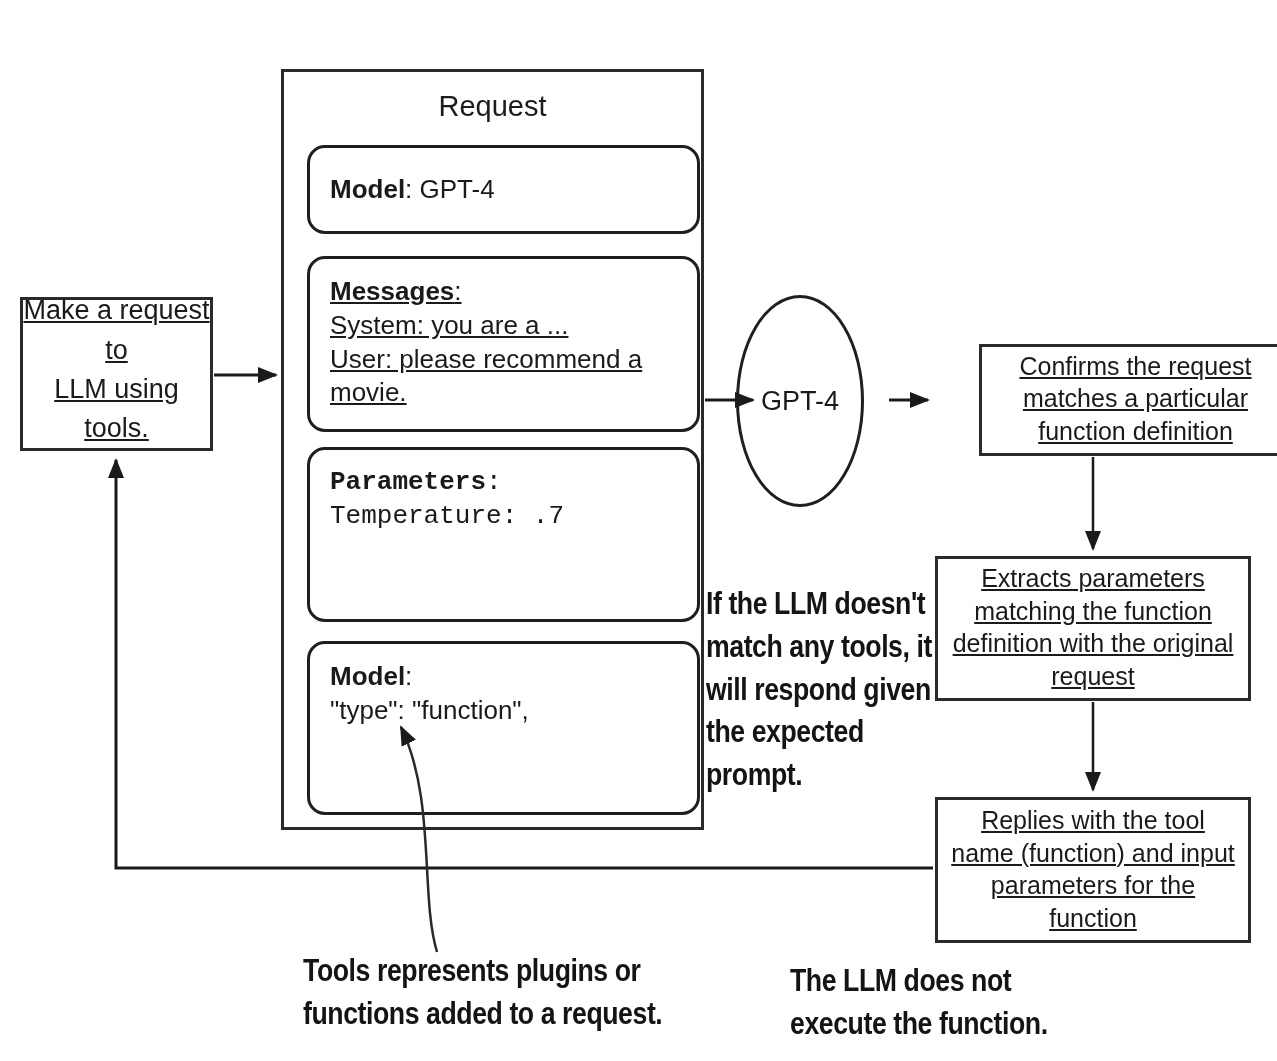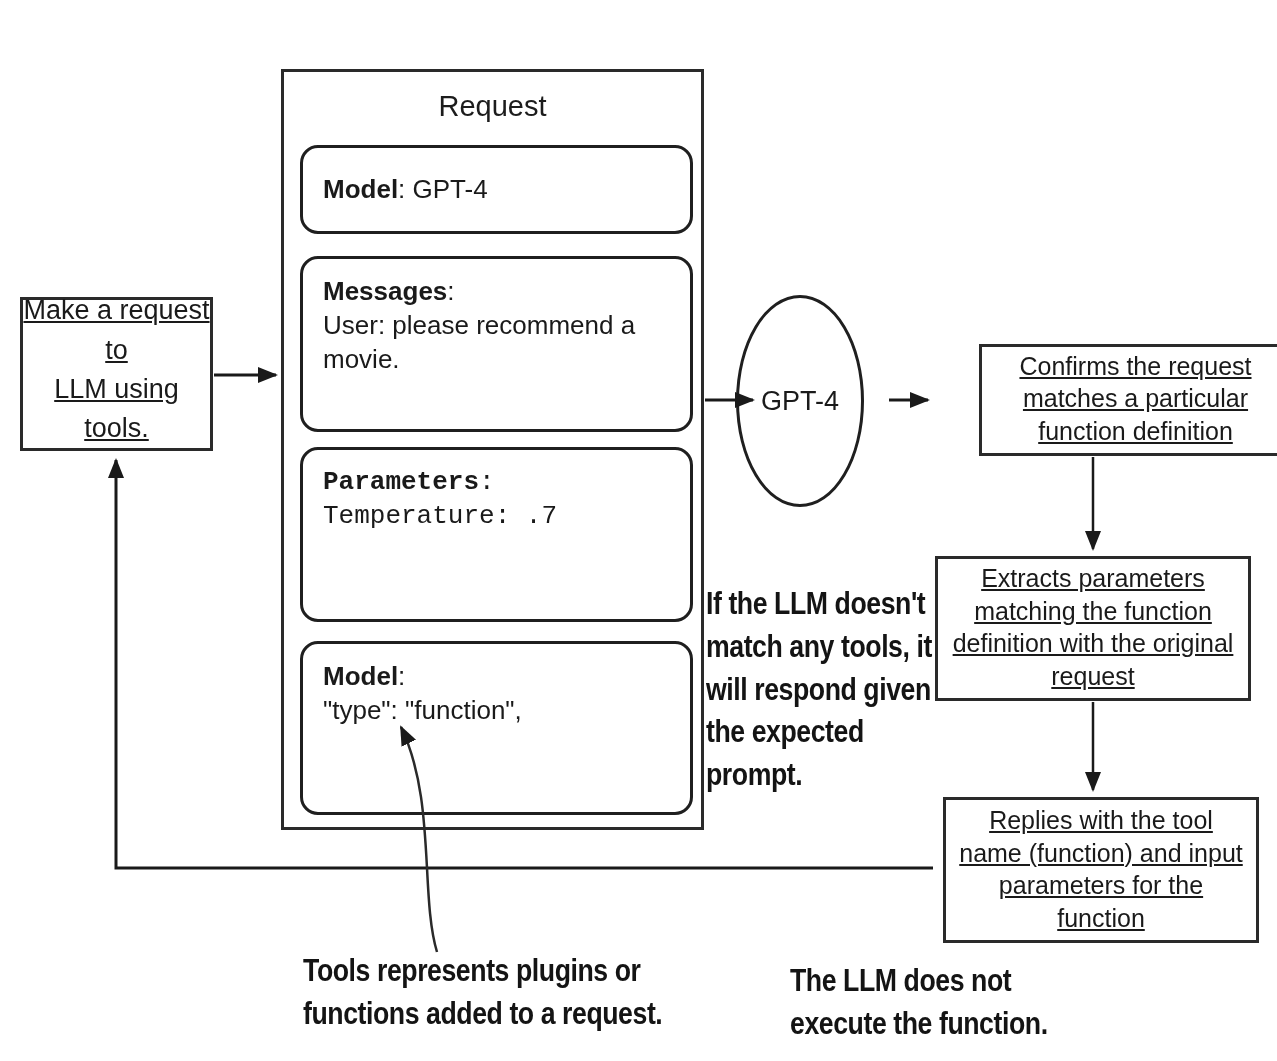--- a/index.html
+++ b/index.html
@@ -16,38 +16,38 @@
   .leftbox{left:20px;top:297px;width:193px;height:154px;font-size:27px;line-height:1.45;white-space:pre-line;}
   .request-outer{
     position:absolute;left:281px;top:22px;width:423px;height:761px;
     border:3px solid #2a2a2a;background:#ffffff;box-sizing:border-box;margin-top:47px;
   }
   .request-title{
     position:absolute;left:0;top:18px;width:100%;text-align:center;
     font-size:29px;color:#1c1c1c;
   }
   .subbox{
-    position:absolute;left:16px;width:393px;border:3px solid #1f1f1f;border-radius:18px;
+    position:absolute;left:23px;width:393px;border:3px solid #1f1f1f;border-radius:18px;
     background:#ffffff;box-sizing:border-box;padding:16px 18px 10px 20px;
     font-size:26px;line-height:1.3;text-align:left;
   }
   .subbox .lbl{font-weight:bold;}
   .sb-model{top:73px;height:89px;display:flex;align-items:center;padding-top:0;padding-bottom:0;}
-  .sb-messages{top:184px;height:176px;}
+  .sb-messages{top:184px;height:176px;text-decoration:underline;}
   .sb-parameters{top:375px;height:175px;font-family:Liberation Mono, monospace;}
   .sb-tools{top:569px;height:174px;}
   .ellipse{
     position:absolute;left:736px;top:295px;width:128px;height:212px;
     border:3px solid #1f1f1f;border-radius:50%;background:#ffffff;
     display:flex;align-items:center;justify-content:center;font-size:27px;box-sizing:border-box;
   }
   .step{font-size:25px;line-height:1.3;padding:6px 10px;}
   .step1{left:935px;top:344px;width:313px;height:112px;margin-left:44px;}
   .step2{left:935px;top:556px;width:316px;height:145px;}
-  .step3{left:935px;top:797px;width:316px;height:146px;margin-left:8px;}
+  .step3{left:935px;top:797px;width:316px;height:146px;}
   .annot{
     position:absolute;font-weight:bold;font-size:31px;line-height:1.38;
     white-space:pre-line;transform:scaleX(0.86);transform-origin:left top;
     color:#141414;letter-spacing:-0.5px;
   }
   .an-nomatch{left:706px;top:583px;width:300px;}
   .an-tools{left:303px;top:950px;width:420px;}
   .an-noexec{left:790px;top:960px;width:330px;}
   svg.overlay{position:absolute;left:0;top:0;width:1277px;height:1061px;pointer-events:none;}
 </style>
@@ -63,20 +63,21 @@
 
   <div class="request-outer">
     <div class="request-title">Request</div>
 
     <div class="subbox sb-model">
       <div><span class="lbl">Model</span><span>: GPT-4</span></div>
     </div>
 
     <div class="subbox sb-messages">
       <div><span class="lbl">Messages</span><span>:</span></div>
+      <div>System: you are a ...</div>
       <div>User: please recommend a movie.</div>
     </div>
 
     <div class="subbox sb-parameters">
       <div><span class="lbl">Parameters</span><span>:</span></div>
       <div>Temperature: .7</div>
     </div>
 
     <div class="subbox sb-tools">
       <div><span class="lbl">Model</span><span>:</span></div>

